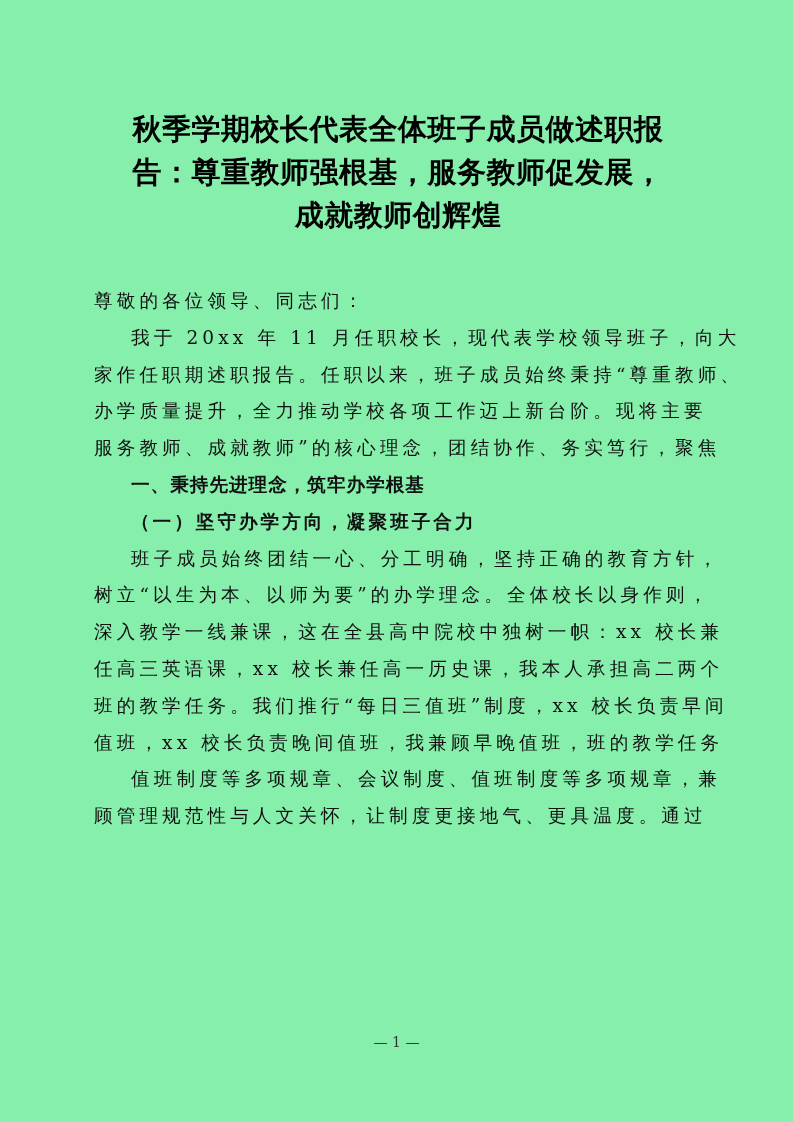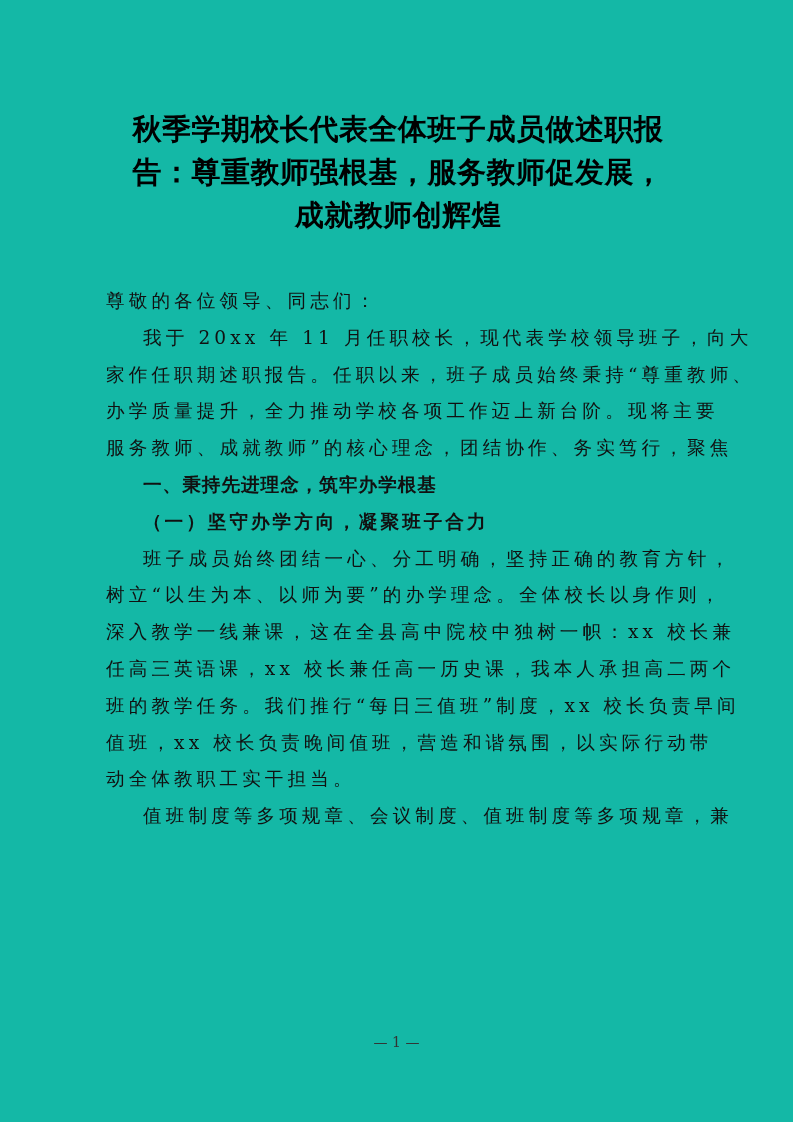--- a/index.html
+++ b/index.html
@@ -1,23 +1,23 @@
 <!DOCTYPE html>
 <html><head>
   <meta charset="utf-8">
   <style>
     html, body { margin: 0; padding: 0; background: #ffffff; }
     body { width: 793px; height: 1122px; position: relative; overflow: hidden;
            font-family: "DejaVu Serif", "Liberation Serif", serif; color: #111; }
-    .page { position: absolute; left: 0; top: 0; width: 793px; height: 1122px; background: #14b8a6; }
+    .page { position: absolute; left: 0; top: 0; width: 793px; height: 1122px; background: #86efac; }
     .title { position: absolute; left: 106px; top: 108px; width: 584px;
              font-family: "DejaVu Sans", "Liberation Sans", sans-serif; font-weight: bold;
              font-size: 29px; line-height: 43px; text-align: center; color: #000; letter-spacing: 0.5px; }
     .title .line { display: block; white-space: nowrap; }
-    .body { position: absolute; left: 106px; top: 283px; width: 584px;
+    .body { position: absolute; left: 94px; top: 283px; width: 584px;
             font-size: 18.6px; line-height: 36.8px; letter-spacing: 4.1px; }
     .p { margin: 0; text-align: justify; text-align-last: left; }
     .indent { text-indent: 37px; }
     .h1 { font-family: Liberation Sans, sans-serif; font-weight: bold; letter-spacing: 1px; text-indent: 37px; }
     .h2 { font-weight: bold; letter-spacing: 3px; text-indent: 37px; }
     .ln { display: block; white-space: nowrap; }
     .footer { position: absolute; left: 0; width: 793px; top: 1034px; text-align: center;
               font-size: 14px; color: #333; }
   </style>
 </head>
@@ -45,24 +45,24 @@
 
     <p class="p h1">一、秉持先进理念，筑牢办学根基</p>
     <p class="p h2">（一）坚守办学方向，凝聚班子合力</p>
 
     <p class="p">
       <span class="ln" style="padding-left:37px">班子成员始终团结一心、分工明确，坚持正确的教育方针，</span>
       <span class="ln">树立“以生为本、以师为要”的办学理念。全体校长以身作则，</span>
       <span class="ln">深入教学一线兼课，这在全县高中院校中独树一帜：xx 校长兼</span>
       <span class="ln">任高三英语课，xx 校长兼任高一历史课，我本人承担高二两个</span>
       <span class="ln">班的教学任务。我们推行“每日三值班”制度，xx 校长负责早间</span>
-      <span class="ln">值班，xx 校长负责晚间值班，营造和谐氛围，以实际行动带</span>
-      <span class="ln">动全体教职工实干担当。</span>
+      <span class="ln">值班，xx 校长负责晚间值班，我兼顾早晚值班，班的教学任务</span>
     </p>
 
 
     <p class="p">
       <span class="ln" style="padding-left:37px">值班制度等多项规章、会议制度、值班制度等多项规章，兼</span>
+      <span class="ln">顾管理规范性与人文关怀，让制度更接地气、更具温度。通过</span>
     </p>
   </div>
 
   <div class="footer">— 1 —</div>
 </div>
 
 </body></html>

